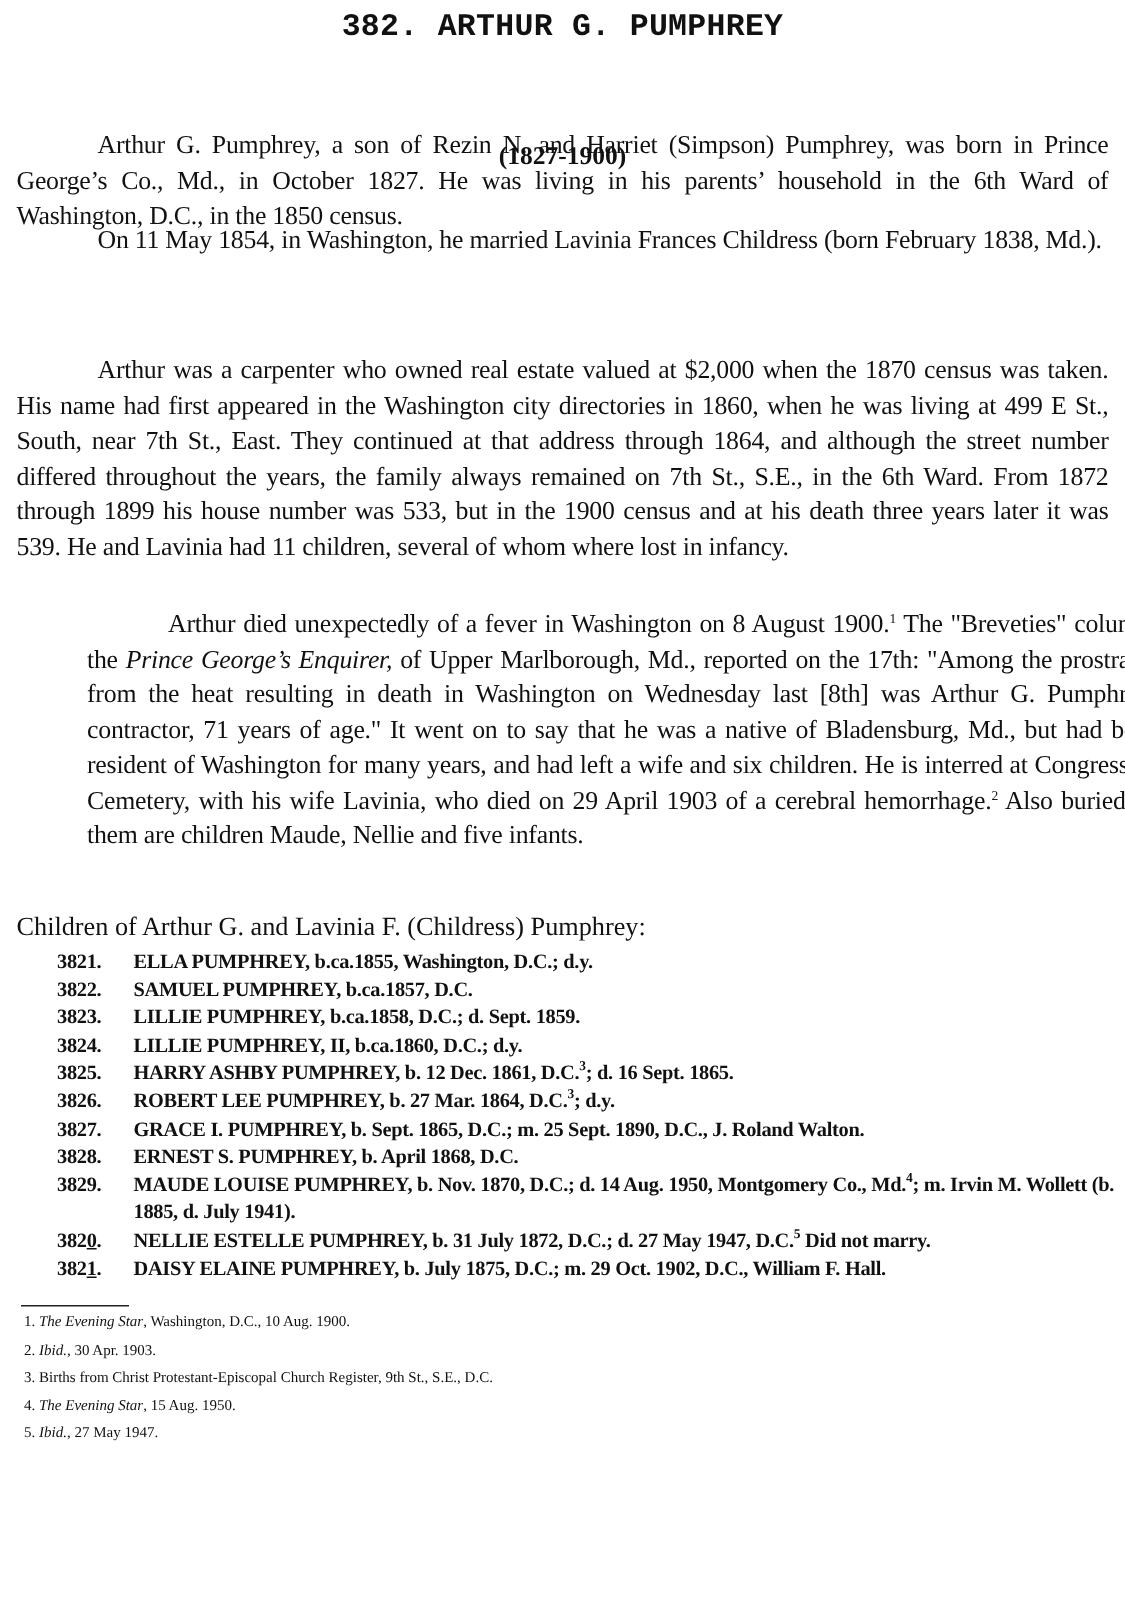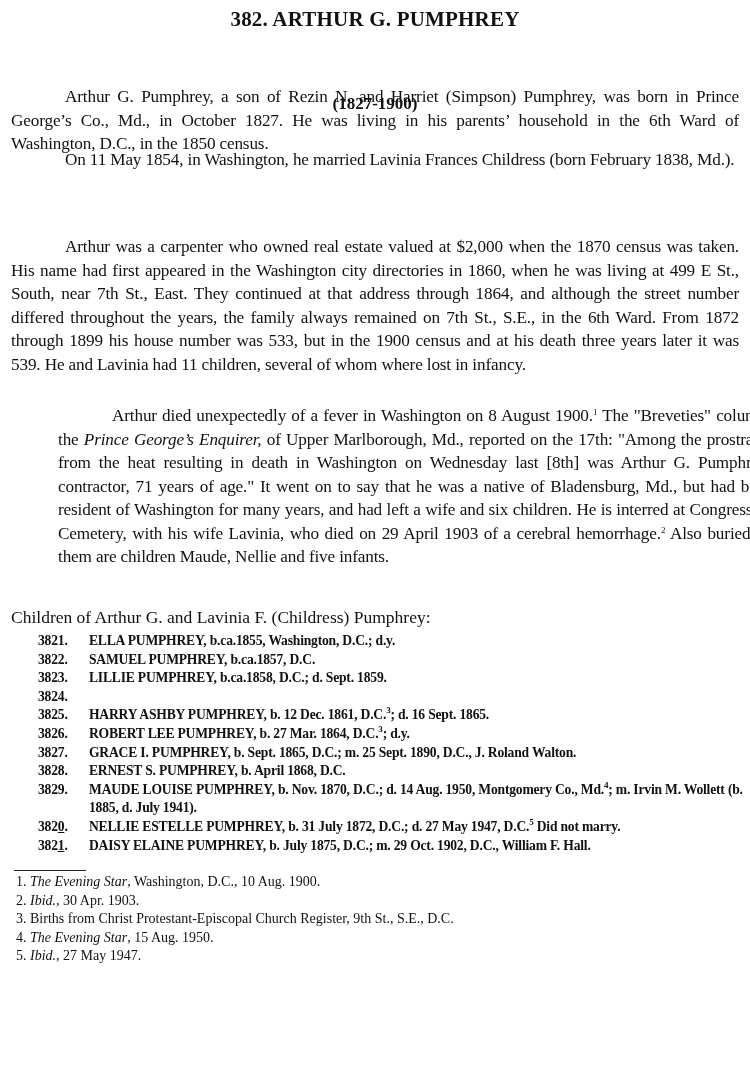--- a/index.html
+++ b/index.html
@@ -3,21 +3,21 @@
   <meta charset="utf-8">
   <style>
     html, body { margin: 0; padding: 0; background: #ffffff; }
     body {
       width: 750px; height: 1076px; position: relative; overflow: hidden;
       font-family: "Liberation Serif", "DejaVu Serif", serif; color: #111;
     }
     .page { position: absolute; left: 11px; top: 0; width: 728px; }
     .title {
       text-align: center; font-weight: bold; font-size: 21px; letter-spacing: 0.2px;
-      margin: 0; position: absolute; top: 7px; left: 0; right: 0;
+      margin: 0; position: absolute; top: 7px; left: 0; right: 0; font-family: Liberation Mono, monospace;
     }
     .dates {
       text-align: center; font-weight: bold; font-size: 17px;
       position: absolute; top: 47px; left: 0; right: 0; margin-top: 47px;
     }
     .para {
       position: absolute; left: 0; width: 728px;
       font-size: 17.2px; line-height: 23.5px; text-align: justify;
       text-indent: 54px; margin: 0; letter-spacing: -0.15px;
     }
@@ -34,21 +34,21 @@
     .kid {
       display: flex; font-size: 13.6px; line-height: 18.6px; letter-spacing: -0.2px; font-weight: bold;
     }
     .kid .num { width: 51px; padding-left: 27px; flex: none; }
     .kid .txt { flex: 1; }
     .u { text-decoration: underline; }
     .rule {
       position: absolute; top: 870px; left: 3px; width: 72px; height: 1px; background: #222;
     }
     .notes { position: absolute; top: 873px; left: 5px; }
-    .note { font-size: 14px; line-height: 18.5px; }
+    .note { font-size: 10px; line-height: 18.5px; }
     .pageno {
       position: absolute; top: 1075px; left: 0; right: 0; text-align: center;
       font-family: "DejaVu Sans", sans-serif; font-size: 13px; color: #6d28d9;
     }
   </style>
 </head>
 <body>
 
 <div class="page">
   <h1 class="title">382. ARTHUR G. PUMPHREY</h1>
@@ -68,20 +68,21 @@
       <div class="kid">
         <span class="num">3822.</span>
         <span class="txt"><span>SAMUEL PUMPHREY, b.ca.1857, D.C.</span></span>
       </div>
       <div class="kid">
         <span class="num">3823.</span>
         <span class="txt"><span>LILLIE PUMPHREY, b.ca.1858, D.C.; d. Sept. 1859.</span></span>
       </div>
       <div class="kid">
         <span class="num">3824.</span>
+        <span class="txt"><span>LILLIE PUMPHREY, II, b.ca.1860, D.C.; d.y.</span></span>
       </div>
       <div class="kid">
         <span class="num">3825.</span>
         <span class="txt"><span>HARRY ASHBY PUMPHREY, b. 12 Dec. 1861, D.C.</span><sup>3</sup><span>; d. 16 Sept. 1865.</span></span>
       </div>
       <div class="kid">
         <span class="num">3826.</span>
         <span class="txt"><span>ROBERT LEE PUMPHREY, b. 27 Mar. 1864, D.C.</span><sup>3</sup><span>; d.y.</span></span>
       </div>
       <div class="kid">

